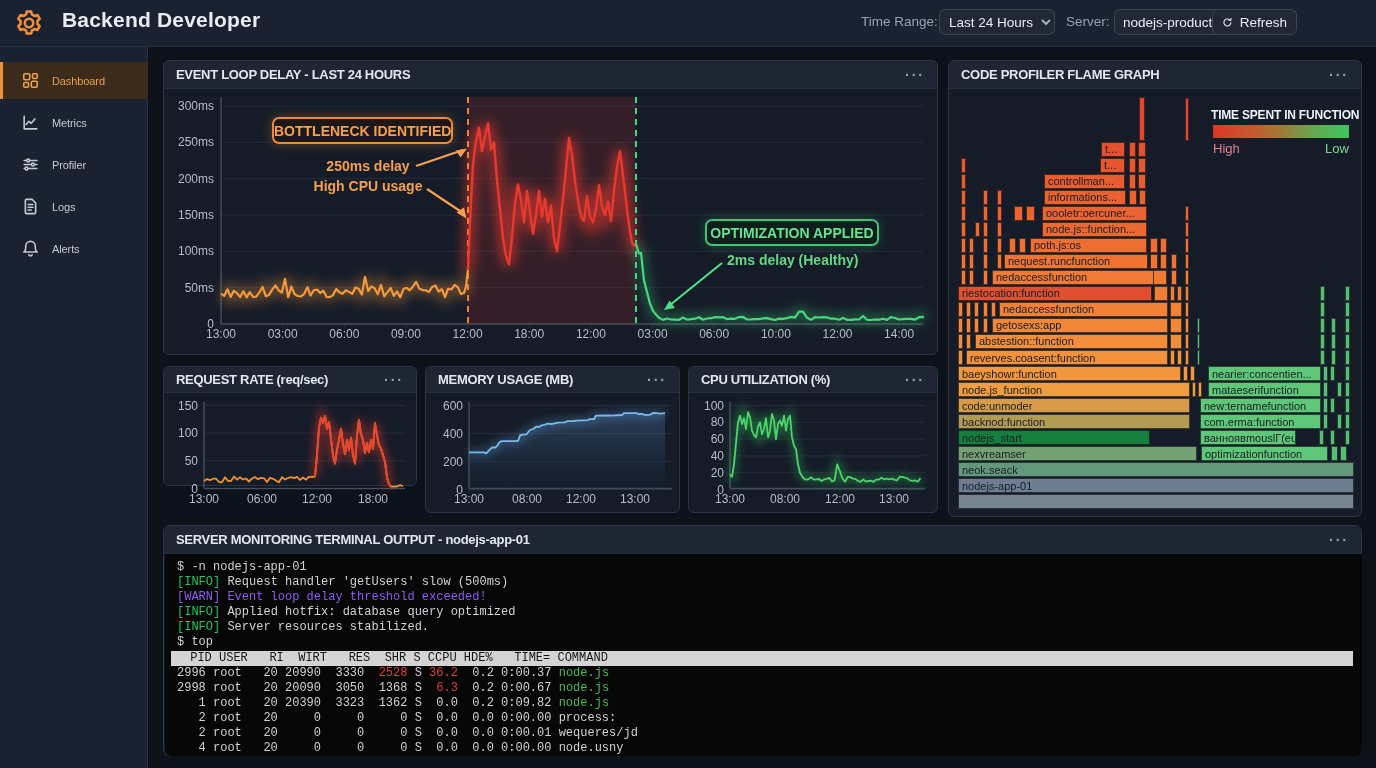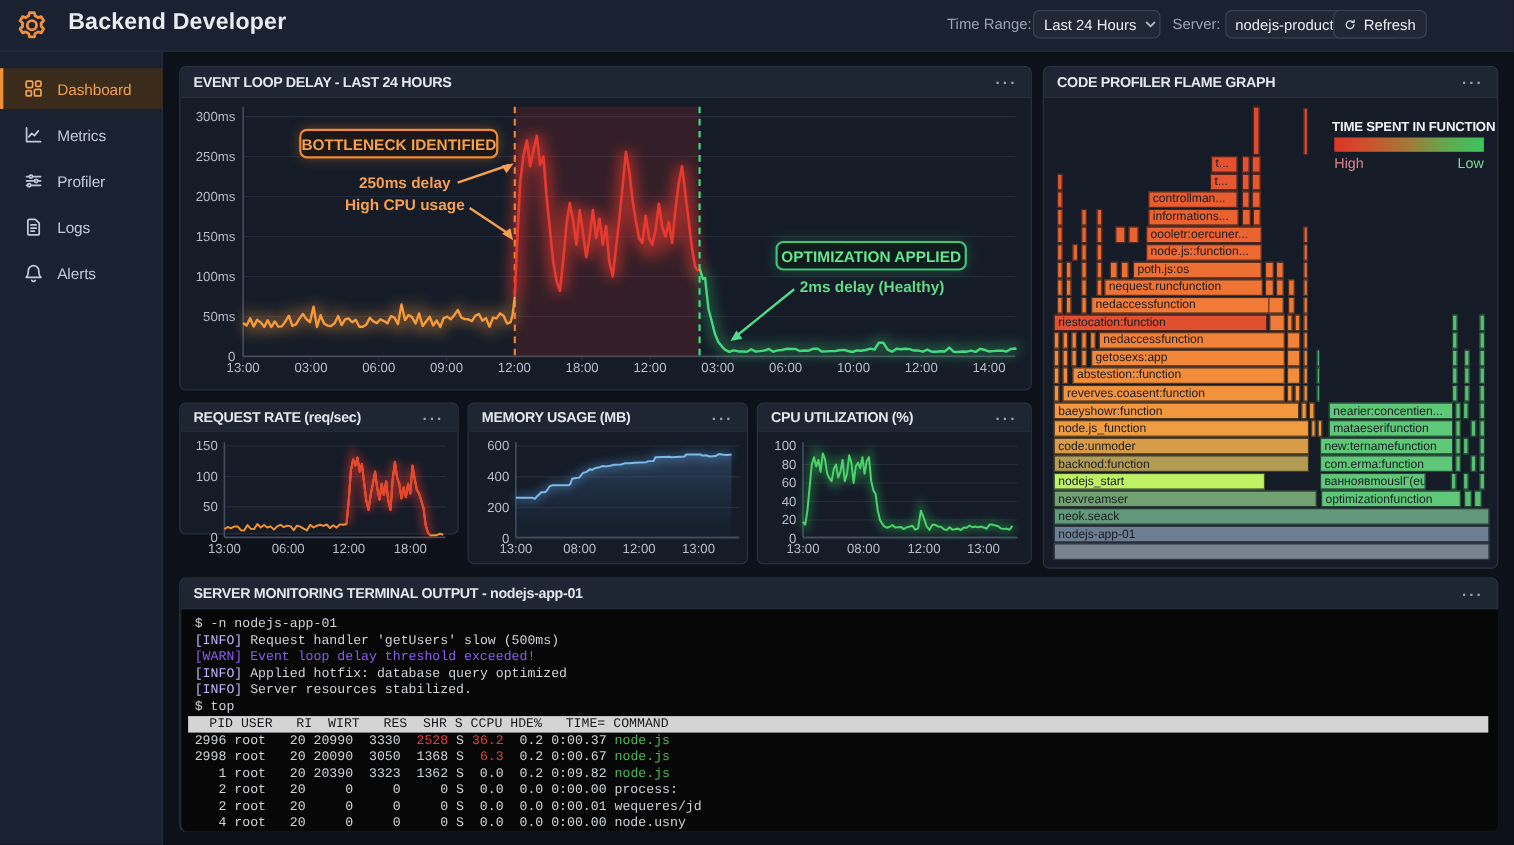--- a/index.html
+++ b/index.html
@@ -1,40 +1,40 @@
 <!DOCTYPE html>
 <html><head><meta charset="utf-8"><style>
 *{margin:0;padding:0;box-sizing:border-box}
 html,body{width:1376px;height:768px;overflow:hidden;background:#0d1119;font-family:"Liberation Sans",sans-serif}
 .hdr{position:absolute;left:0;top:0;width:1376px;height:47px;background:#1a2130;border-bottom:1px solid #262f40}
 .hdr .logo{position:absolute;left:14px;top:8px}
 .hdr h1{position:absolute;left:62px;top:8px;font-size:21px;font-weight:bold;color:#e8ecf3;letter-spacing:.2px}
 .hlab{position:absolute;top:14px;font-size:13.5px;color:#99a2b3;white-space:nowrap}
 .hbox{position:absolute;top:9px;height:26px;background:#202836;border:1px solid #3c4657;border-radius:6px;color:#e8ecf3;font-size:13.5px;display:flex;align-items:center;gap:7px;padding:0 9px;white-space:nowrap}
 .sb{position:absolute;left:0;top:47px;width:148px;height:721px;background:#1a2130;border-right:1px solid #262f40}
-.ni{position:absolute;left:0;width:148px;height:37px;display:flex;align-items:center;gap:12px;padding-left:21px;color:#c2c9d6;font-size:14px;letter-spacing:-.1px}
+.ni{position:absolute;left:0;width:148px;height:37px;display:flex;align-items:center;gap:12px;padding-left:21px;color:#c2c9d6;font-size:11px;letter-spacing:-.1px}
 .nic{width:19px;height:19px;flex:0 0 19px}
 .ni.act{background:#3b2b1b;border-left:3px solid #f0903a;padding-left:18px;color:#f0a04e}
 .panel{position:absolute;background:#151c28;border:1px solid #2b3545;border-radius:6px}
 .ptitle{position:absolute;left:0;top:0;right:0;z-index:3;height:28px;background:#1e2634;border-bottom:1px solid #28303f;border-radius:6px 6px 0 0;color:#e2e7ee;font-size:13px;font-weight:bold;line-height:28px;padding-left:12px;letter-spacing:-.3px}
 .dots{position:absolute;right:12px;top:0;color:#98a1b0;font-weight:bold;letter-spacing:2px;font-size:14px}
 .grid{stroke:#242c3b;stroke-width:1}
 .axis{stroke:#434c5c;stroke-width:1.5}
 .ylab{fill:#b6bdca;font-size:12px;font-family:"Liberation Sans",sans-serif}
 .xlab{fill:#b6bdca;font-size:12px;font-family:"Liberation Sans",sans-serif}
 .ann{position:absolute;font-weight:bold;font-size:14px}
 .abox{position:absolute;border-radius:7px;font-weight:bold;font-size:14px;text-align:center;white-space:nowrap;z-index:4}
 .ann{white-space:nowrap;z-index:4}
 .fb{position:absolute;height:14.6px;border:1px solid rgba(12,16,23,.7);overflow:hidden;white-space:nowrap;display:flex;align-items:center}
 .fl{font-size:11px;color:#181c24;padding-left:3px}
 .seg{background-image:repeating-linear-gradient(to bottom,transparent 0,transparent 12px,rgba(12,16,23,.8) 12px,rgba(12,16,23,.8) 14px)}
 .term{position:absolute;left:1px;top:28px;width:1197px;height:202px;background:#070707;font-family:"Liberation Mono",monospace;font-size:12px;padding:6px 0 0 12px;border-radius:0 0 6px 6px}
 .tl{height:15.1px;line-height:15.1px;white-space:pre}
 .tw{color:#cfd2d6}
-.tg{color:#c4b5fd}
+.tg{color:#22c55e}
 .tg2{color:#4db954}
 .ty{color:#8b5cf6}
 .tr{color:#e04040}
 .th{background:#d4d4d4;color:#15161a;margin-right:9px;margin-left:-6px;padding-left:12px}
 </style></head><body>
 <div class="hdr">
  <div class="logo"><svg width="30" height="30" viewBox="0 0 30 30">
         <g fill="none" stroke="#ef8e3b" stroke-width="2.6" stroke-linejoin="round">
           <path d="M12.8 3.5 h4.4 l0.7 3 a9 9 0 0 1 2.6 1.5 l3-0.9 2.2 3.8-2.3 2.1 a9 9 0 0 1 0 3 l2.3 2.1-2.2 3.8-3-0.9 a9 9 0 0 1-2.6 1.5 l-0.7 3 h-4.4 l-0.7-3 a9 9 0 0 1-2.6-1.5 l-3 0.9-2.2-3.8 2.3-2.1 a9 9 0 0 1 0-3 L4.3 10.9 6.5 7.1l3 0.9 a9 9 0 0 1 2.6-1.5 z"></path>
           <circle cx="15" cy="15" r="4.2"></circle>
@@ -425,21 +425,21 @@
 <div class="fb" style="left:396px;top:337.3px;width:5px;background:#57bd72"></div>
 <div class="fb" style="left:9px;top:353.3px;width:232px;background:#b29c54">
       <span class="fl">backnod:function</span>
     </div>
 <div class="fb" style="left:251px;top:353.3px;width:121px;background:#5ec878">
       <span class="fl">com.erma:function</span>
     </div>
 <div class="fb" style="left:374px;top:353.3px;width:5px;background:#57bd72"></div>
 <div class="fb" style="left:388px;top:353.3px;width:5px;background:#57bd72"></div>
 <div class="fb" style="left:396px;top:353.3px;width:5px;background:#57bd72"></div>
-<div class="fb" style="left:9px;top:369.4px;width:192px;background:#bef264">
+<div class="fb" style="left:9px;top:369.4px;width:192px;background:#15803d">
       <span class="fl">nodejs_start</span>
     </div>
 <div class="fb" style="left:251px;top:369.4px;width:96px;background:#5ec878">
       <span class="fl">ванноявmouslГ(eun...</span>
     </div>
 <div class="fb" style="left:370px;top:369.4px;width:5px;background:#57bd72"></div>
 <div class="fb" style="left:381px;top:369.4px;width:5px;background:#57bd72"></div>
 <div class="fb" style="left:396px;top:369.4px;width:5px;background:#57bd72"></div>
 <div class="fb" style="left:9px;top:385.4px;width:239px;background:#74a172">
       <span class="fl">nexvreamser</span>

